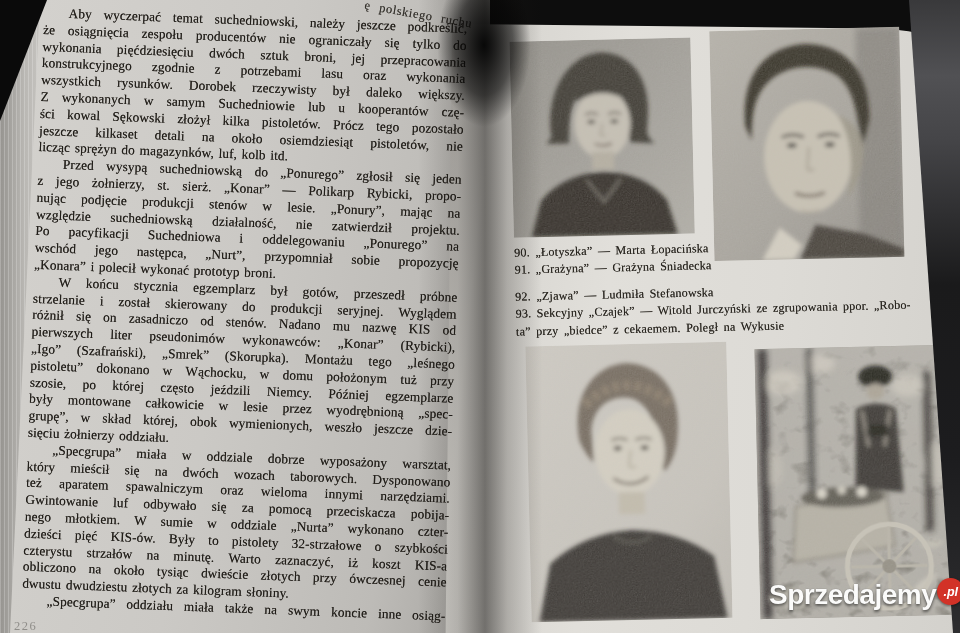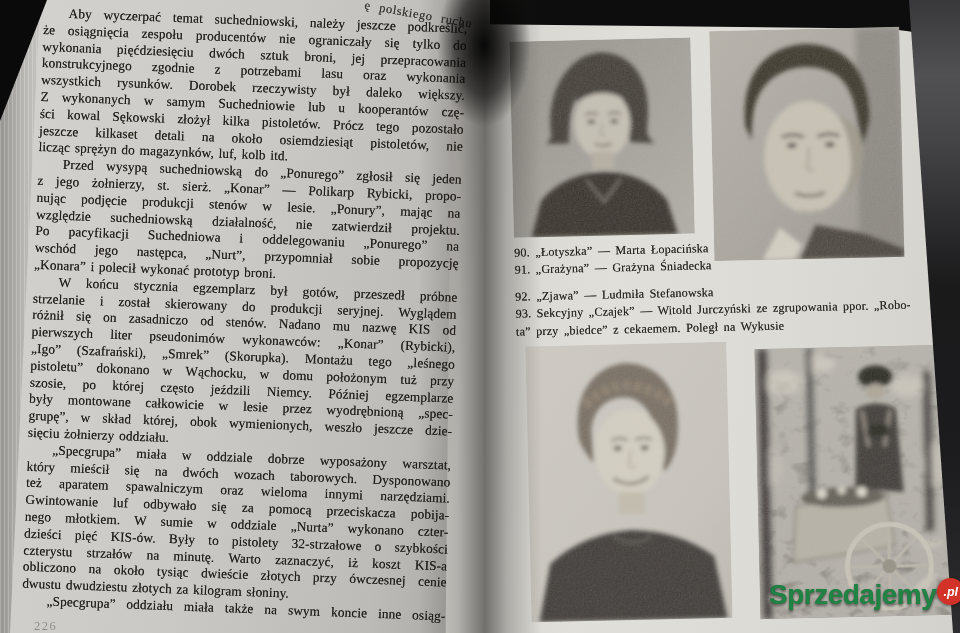--- a/index.html
+++ b/index.html
@@ -47,21 +47,21 @@
   .tline.ind { text-indent:25px; }
   .tline.end { text-align-last:left; }
   .running-header {
     position:absolute; left:366px; top:-2px;
     transform:rotate(10deg); transform-origin:0 0;
     font-size:12.5px; color:#35322d; letter-spacing:.6px; word-spacing:5px;
     text-shadow:0 0 .5px rgba(40,36,30,.6);
   }
   .page-number {
     position:absolute; left:14px; top:619px;
-    font-size:12.5px; color:#8f8d89; letter-spacing:1.5px;margin-left:20px;
+    font-size:12.5px; color:#8f8d89; letter-spacing:1.5px;
   }
   
   .right-content {
     position:absolute; left:452px; top:24px; width:508px; height:640px;
     transform:rotate(-1.3deg); transform-origin:0 0;
   }
   .photo { position:absolute; display:block; }
   .cap-block { position:absolute; color:#28251f; }
   .cap-line {
     font-size:12.1px; line-height:17.4px;
@@ -88,21 +88,21 @@
     clip-path:polygon(13px 0, 64px 0, 64px 633px, 57px 633px);
     background:linear-gradient(180deg,#39393b 0,#515154 12%,#454548 22%,#1a1a1b 45%,#1c1c1e 72%,#2d2d2f 100%);
     pointer-events:none;
   }
   
   .watermark {
     position:absolute; left:769px; top:580px; display:flex; align-items:flex-start;
     z-index:60; font-family:"Liberation Sans", sans-serif;
   }
   .wm-text {
-    font-weight:bold; font-size:28px; letter-spacing:-.5px; color:#15803d; opacity:.94;
+    font-weight:bold; font-size:28px; letter-spacing:-.5px; color:#ffffff; opacity:.94;
     text-shadow:0 2px 3px rgba(0,0,0,.55), 0 0 1px rgba(0,0,0,.4);
     line-height:30px;
   }
   .wm-badge {
     width:27px; height:27px; border-radius:50%;
     background:radial-gradient(circle at 35% 30%, #e8584a, #d02f24 72%);
     color:#fff; font-style:italic; font-weight:bold; font-size:12.5px;
     display:flex; align-items:center; justify-content:center;
     margin-left:1px; margin-top:-2px;
     box-shadow:0 1px 3px rgba(0,0,0,.45);

